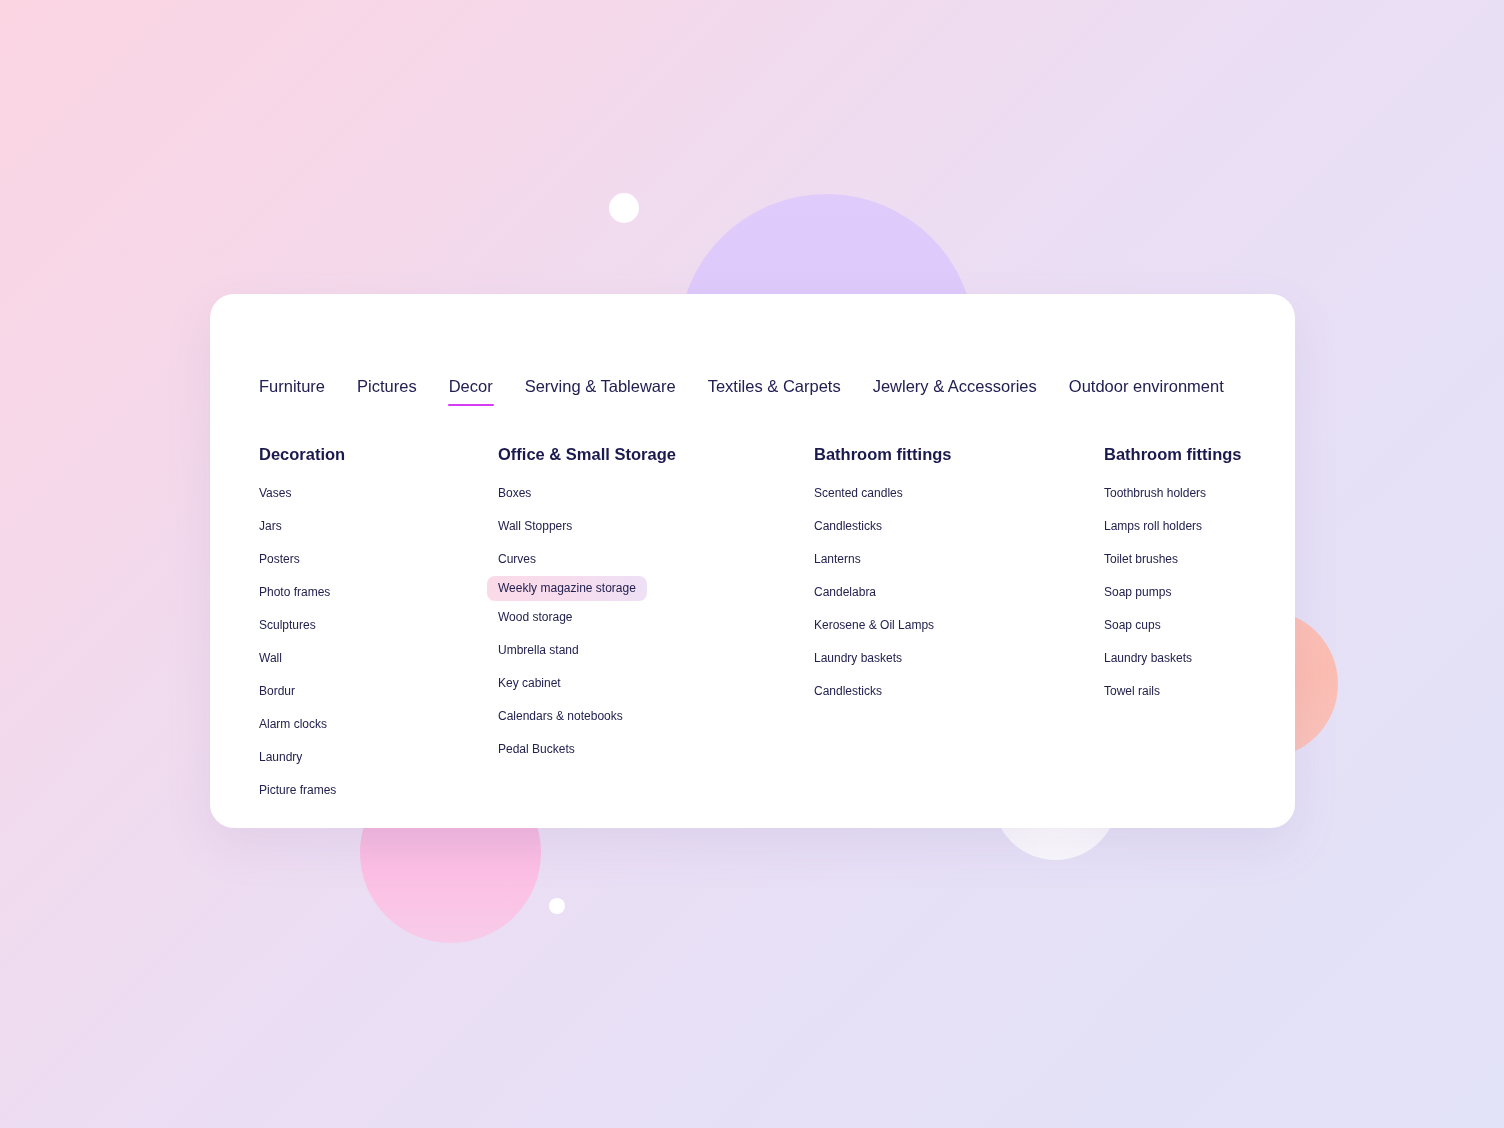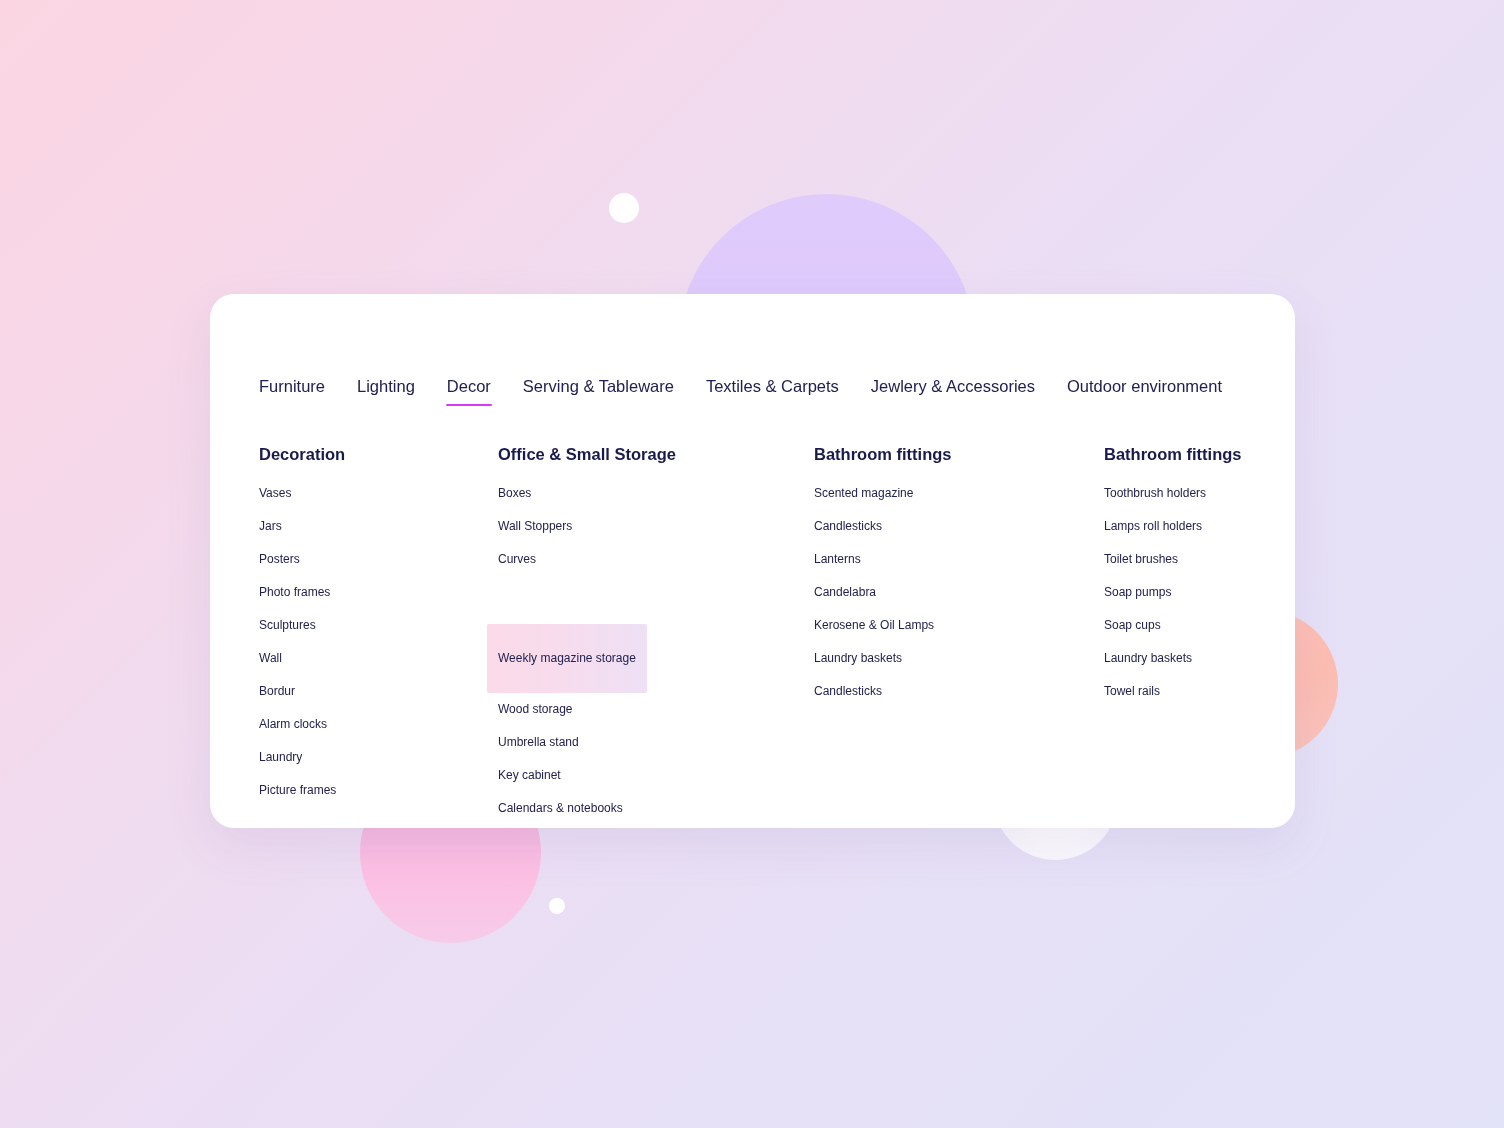--- a/index.html
+++ b/index.html
@@ -111,41 +111,40 @@
     font-size:12px;
     color:#23224f;
     line-height:21px;
     padding:6px 0;
     white-space:nowrap;
     cursor:pointer;
     width:max-content;
   }
   .column-item.highlighted {
     background:linear-gradient(90deg,#fbdae8 0%, #f7dced 45%, #eee0f5 100%);
-    border-radius:2px;
-    padding:24px 11px;
+    border-radius:8px;
+    padding:2px 11px;
     margin-left:-11px;
-    margin-top:48px;
   }
 </style>
 </head>
 <body>
 
 <div class="deco" id="deco-purple-circle"></div>
 <div class="deco" id="deco-pink-circle"></div>
 <div class="deco" id="deco-peach-circle"></div>
 <div class="deco" id="deco-white-circle-br"></div>
 <div class="deco" id="deco-dot-top"></div>
 <div class="deco" id="deco-dot-bottom"></div>
 
 <div id="menu-card">
 
   <nav id="top-nav">
       <a class="nav-tab">Furniture</a>
-      <a class="nav-tab">Lighting</a>
+      <a class="nav-tab">Pictures</a>
       <a class="nav-tab active">Decor</a>
       <a class="nav-tab">Serving &amp; Tableware</a>
       <a class="nav-tab">Textiles &amp; Carpets</a>
       <a class="nav-tab">Jewlery &amp; Accessories</a>
       <a class="nav-tab">Outdoor environment</a>
     </nav>
 
   <div id="menu-columns">
       <div class="menu-column">
         <div class="column-title">Decoration</div>
@@ -172,21 +171,21 @@
           <li class="column-item">Wood storage</li>
           <li class="column-item">Umbrella stand</li>
           <li class="column-item">Key cabinet</li>
           <li class="column-item">Calendars &amp; notebooks</li>
           <li class="column-item">Pedal Buckets</li>
         </ul>
       </div>
       <div class="menu-column">
         <div class="column-title">Bathroom fittings</div>
         <ul class="column-list">
-          <li class="column-item">Scented magazine</li>
+          <li class="column-item">Scented candles</li>
           <li class="column-item">Candlesticks</li>
           <li class="column-item">Lanterns</li>
           <li class="column-item">Candelabra</li>
           <li class="column-item">Kerosene &amp; Oil Lamps</li>
           <li class="column-item">Laundry baskets</li>
           <li class="column-item">Candlesticks</li>
         </ul>
       </div>
       <div class="menu-column">
         <div class="column-title">Bathroom fittings</div>

